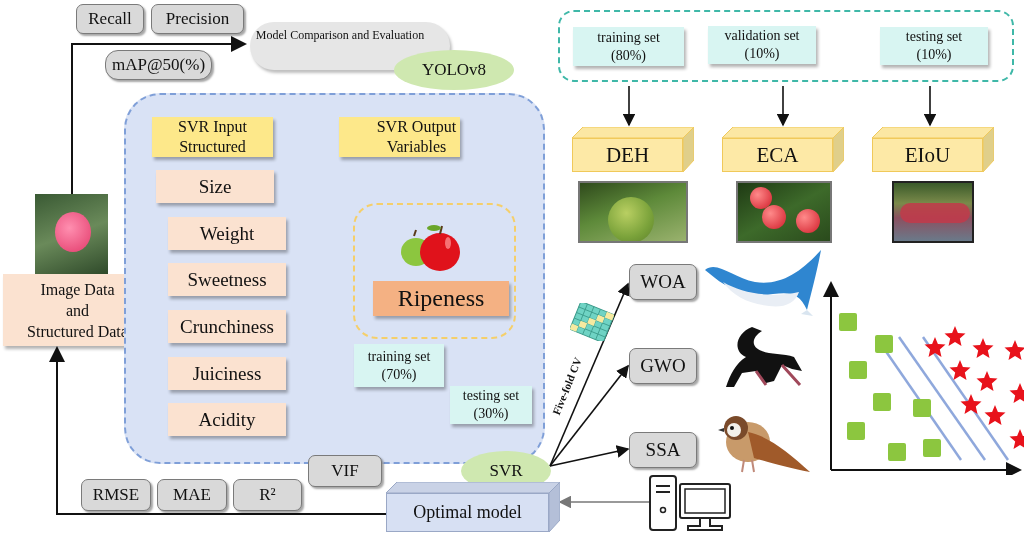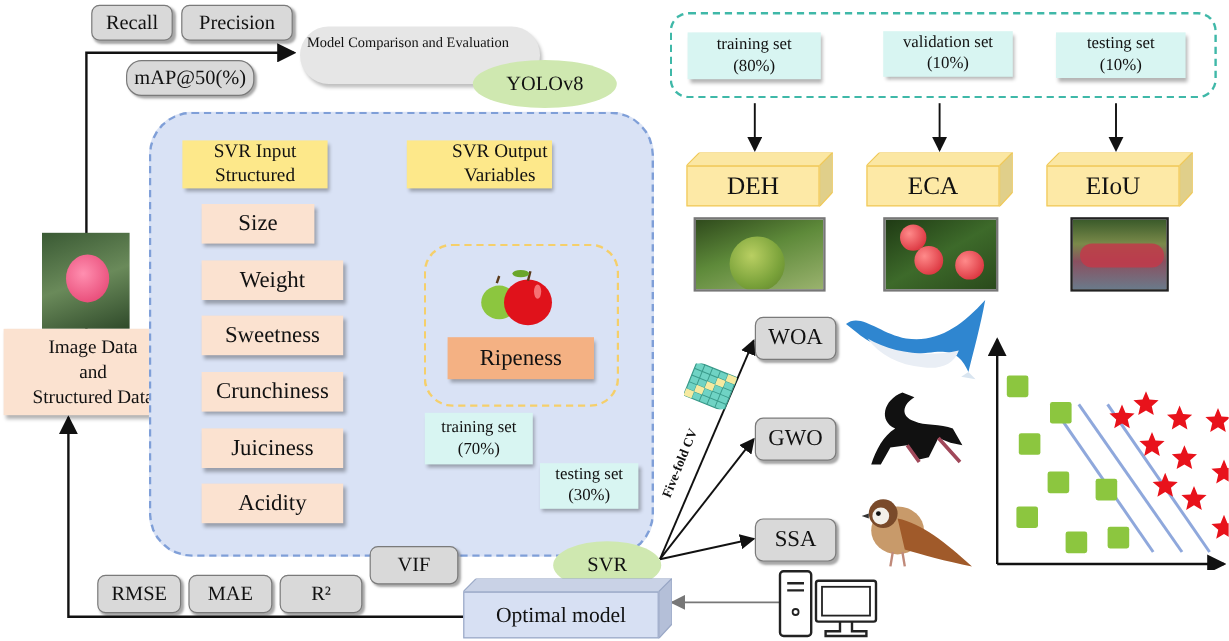--- a/index.html
+++ b/index.html
@@ -82,21 +82,21 @@
 
 <div class="abs" style="left:250px;top:22px;width:200px;height:48px;background:#e6e6e6;border-radius:24px;box-shadow:2px 3px 3px rgba(0,0,0,0.25);font-size:12px;text-align:center;line-height:19px;padding-top:4px;padding-right:20px;">
   <span>Model Comparison and Evaluation</span>
 </div>
 <div class="ellipse-green" style="left:394px;top:50px;width:120px;height:40px;">YOLOv8</div>
 
 <div class="abs" style="left:558px;top:10px;width:456px;height:72px;border:2.5px dashed #3fb8a8;border-radius:16px;"></div>
 <div class="cyan" style="left:573px;top:27px;width:111px;height:39px;">
   <div><span>training set</span><br><span>(80%)</span></div>
 </div>
-<div class="cyan" style="left:736px;top:26px;width:108px;height:38px;">
+<div class="cyan" style="left:708px;top:26px;width:108px;height:38px;">
   <div><span>validation set</span><br><span>(10%)</span></div>
 </div>
 <div class="cyan" style="left:880px;top:27px;width:108px;height:38px;">
   <div><span>testing set</span><br><span>(10%)</span></div>
 </div>
 
 <div class="cube" style="left:572px;top:127px;width:122px;height:45px;">
   <svg class="abs" style="left:0;top:0" width="122" height="45">
     <polygon points="0,11 11,0 122,0 111,11" fill="#fbe7a3" stroke="#f0c95a"></polygon>
     <polygon points="111,11 122,0 122,33 111,45" fill="#e0cf8a" stroke="#f0c95a"></polygon>
@@ -136,37 +136,37 @@
 <div class="peach pre" style="left:3px;top:274px;width:149px;height:72px;font-size:16px;line-height:21px;">Image Data
 and
 Structured Data</div>
 
 <div class="abs" style="left:124px;top:93px;width:421px;height:371px;background:#d9e2f5;border:2.5px dashed #7f9fd8;border-radius:36px;"></div>
 <div class="yellow-lbl pre" style="left:152px;top:117px;width:121px;height:40px;">SVR Input
 Structured</div>
 <div class="yellow-lbl pre" style="left:339px;top:117px;width:121px;height:40px;padding-left:34px;">SVR Output
 Variables</div>
 
-<div class="peach" style="left:168px;top:170px;width:94px;height:33px;">Size</div>
+<div class="peach" style="left:156px;top:170px;width:118px;height:33px;">Size</div>
 <div class="peach" style="left:168px;top:217px;width:118px;height:33px;">Weight</div>
 <div class="peach" style="left:168px;top:263px;width:118px;height:33px;">Sweetness</div>
 <div class="peach" style="left:168px;top:310px;width:118px;height:33px;">Crunchiness</div>
 <div class="peach" style="left:168px;top:357px;width:118px;height:33px;">Juiciness</div>
 <div class="peach" style="left:168px;top:403px;width:118px;height:33px;">Acidity</div>
 
 <div class="abs" style="left:353px;top:203px;width:163px;height:136px;border:2.5px dashed #f5cf6a;border-radius:24px;"></div>
 <svg class="abs" style="left:398px;top:224px;" width="66" height="50">
   <ellipse cx="18" cy="28" rx="15" ry="14" fill="#8cc63f"></ellipse>
   <path d="M16,12 L18,6" stroke="#5a3a1a" stroke-width="2"></path>
   <ellipse cx="42" cy="28" rx="20" ry="19" fill="#e0121b"></ellipse>
   <ellipse cx="50" cy="19" rx="3" ry="6" fill="#ff9a9a" opacity="0.7"></ellipse>
   <path d="M42,10 L44,2" stroke="#5a3a1a" stroke-width="2"></path>
   <ellipse cx="36" cy="4" rx="7" ry="3" fill="#6aa62a"></ellipse>
 </svg>
-<div class="abs" style="left:373px;top:281px;width:122px;height:35px;background:#f4b183;box-shadow:2px 3px 3px rgba(0,0,0,0.3);font-size:19px;display:flex;align-items:center;justify-content:center;">Ripeness</div>
+<div class="abs" style="left:373px;top:281px;width:136px;height:35px;background:#f4b183;box-shadow:2px 3px 3px rgba(0,0,0,0.3);font-size:24px;display:flex;align-items:center;justify-content:center;">Ripeness</div>
 
 <div class="cyan" style="left:354px;top:344px;width:90px;height:43px;">
   <div><span>training set</span><br><span>(70%)</span></div>
 </div>
 <div class="cyan" style="left:450px;top:386px;width:82px;height:38px;">
   <div><span>testing set</span><br><span>(30%)</span></div>
 </div>
 
 <div class="ellipse-green" style="left:461px;top:451px;width:90px;height:40px;">SVR</div>
 

